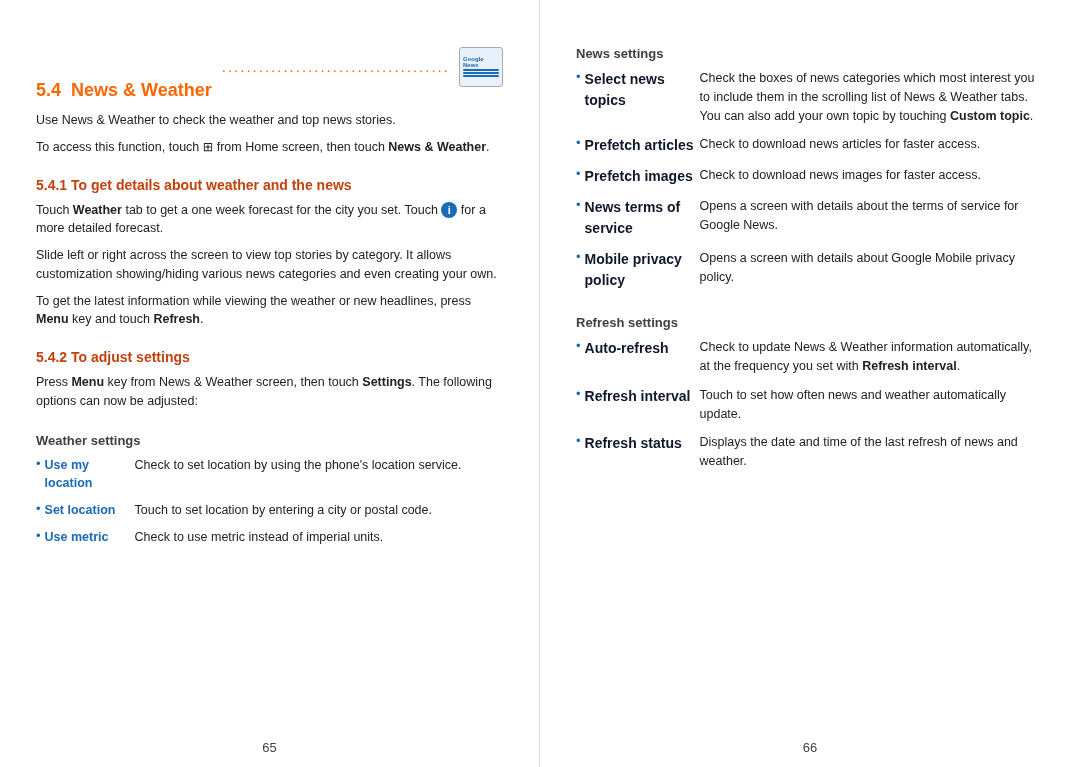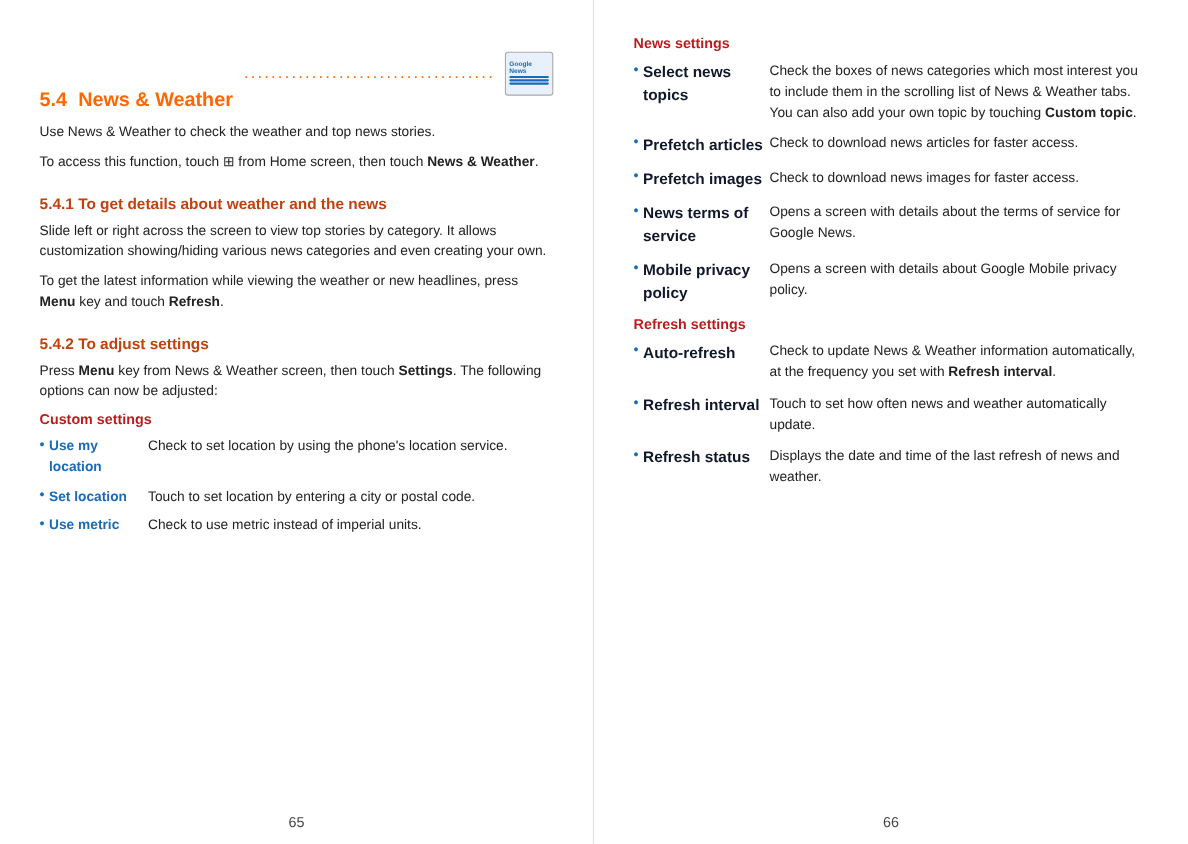--- a/index.html
+++ b/index.html
@@ -107,23 +107,24 @@
 
     .subsection-title {
       color: #c2410c;
       font-size: 14px;
       font-weight: bold;
       margin-top: 12px;
       margin-bottom: 8px;
     }
 
     .settings-heading {
-      color: #b91c1c;
-      font-size: 13px;
-      font-weight: bold;
+      color: #404040;
+      font-size: 13px;
+      font-weight: bold;
+      margin-top: 14px;
       margin-bottom: 8px;
     }
 
     .settings-list {
       display: flex;
       flex-direction: column;
       gap: 8px;
     }
 
     .settings-item {
@@ -201,30 +202,31 @@
     </div>
   </div>
 
   <p class="body-text">Use News &amp; Weather to check the weather and top news stories.</p>
   <p class="body-text">To access this function, touch ⊞ from Home screen, then touch <b>News &amp; Weather</b>.</p>
 
   <div class="subsection-title">
     <span>5.4.1</span>&nbsp;<span>To get details about weather and the news</span>
   </div>
 
+  <p class="body-text">Touch <b>Weather</b> tab to get a one week forecast for the city you set. Touch <span class="info-icon">i</span> for a more detailed forecast.</p>
   <p class="body-text">Slide left or right across the screen to view top stories by category. It allows customization showing/hiding various news categories and even creating your own.</p>
   <p class="body-text">To get the latest information while viewing the weather or new headlines, press <b>Menu</b> key and touch <b>Refresh</b>.</p>
 
   <div class="subsection-title">
     <span>5.4.2</span>&nbsp;<span>To adjust settings</span>
   </div>
 
   <p class="body-text">Press <b>Menu</b> key from News &amp; Weather screen, then touch <b>Settings</b>. The following options can now be adjusted:</p>
 
-  <div class="settings-heading">Custom settings</div>
+  <div class="settings-heading">Weather settings</div>
 
   <div class="settings-list">
     <div class="settings-item">
       <span class="settings-item-bullet">•</span>
       <span class="settings-item-label">Use my<br>location</span>
       <span class="settings-item-desc">Check to set location by using the phone's location service.</span>
     </div>
     <div class="settings-item">
       <span class="settings-item-bullet">•</span>
       <span class="settings-item-label">Set location</span>

